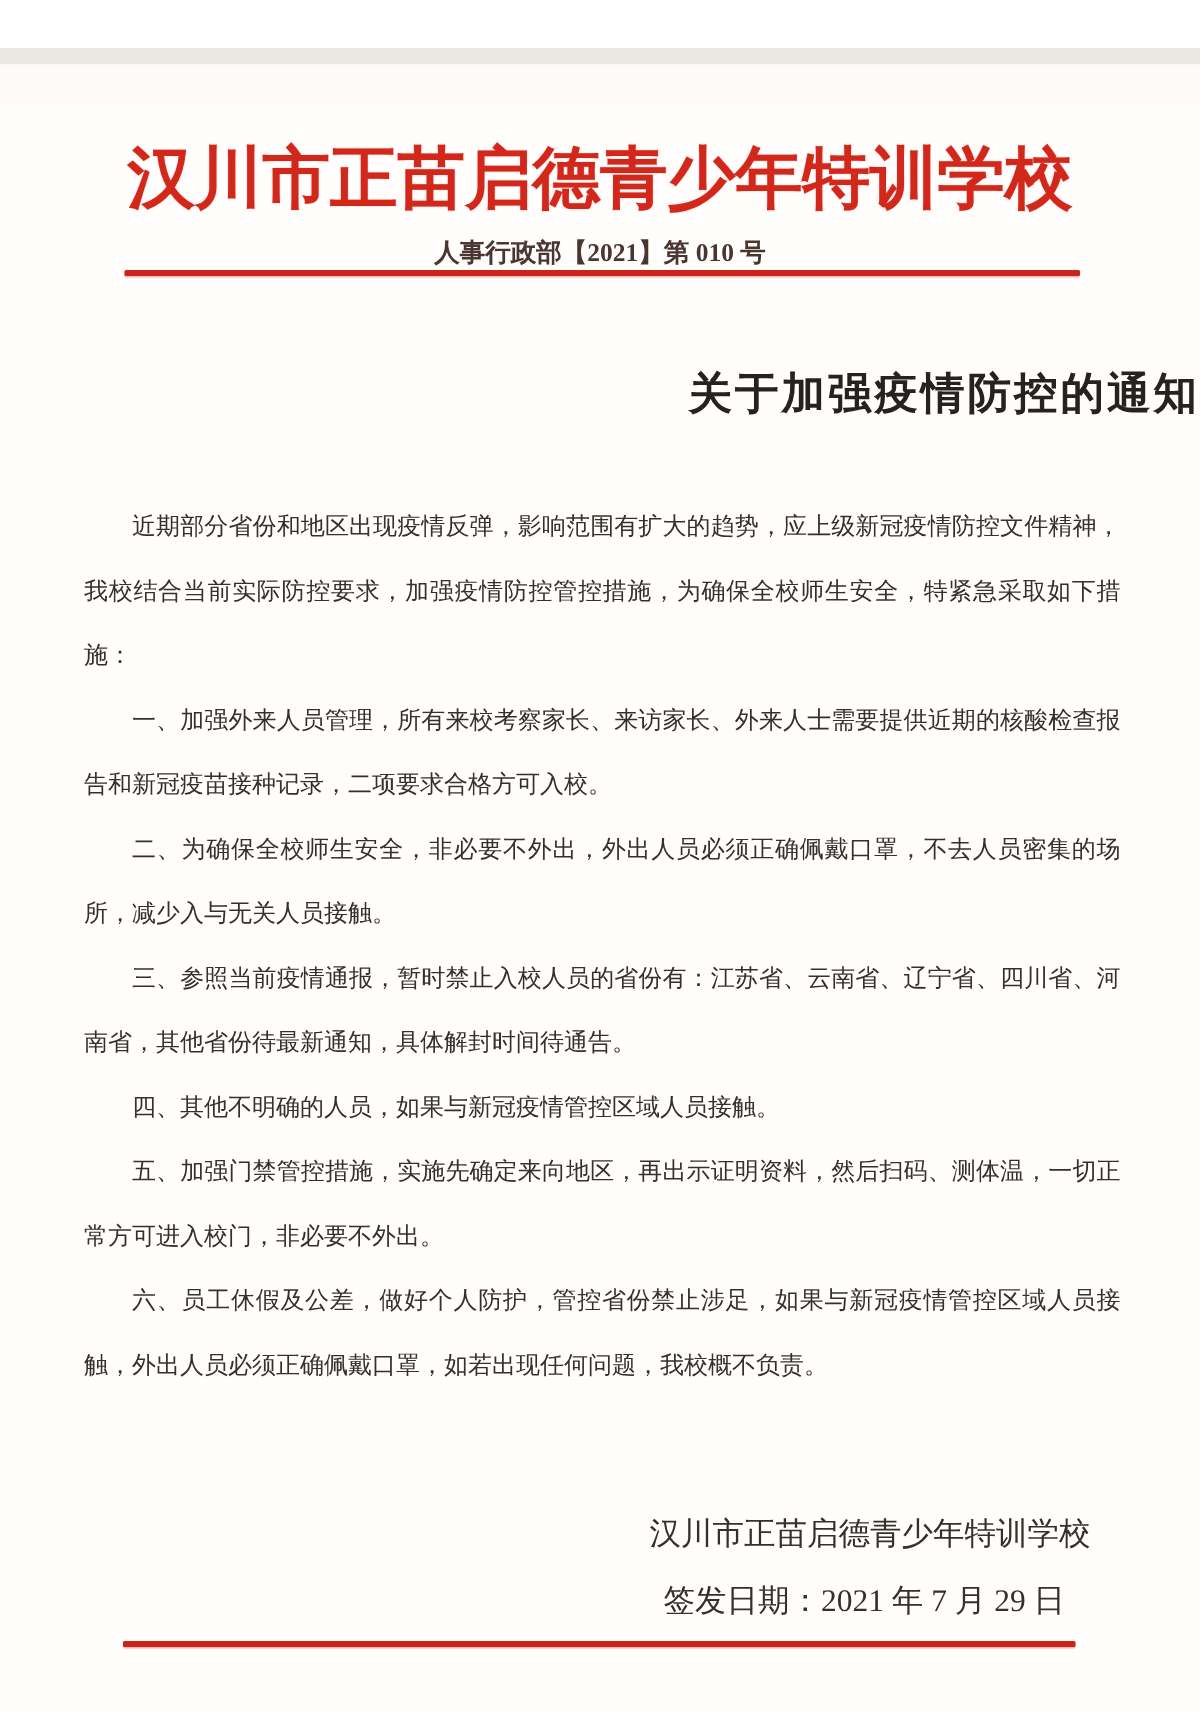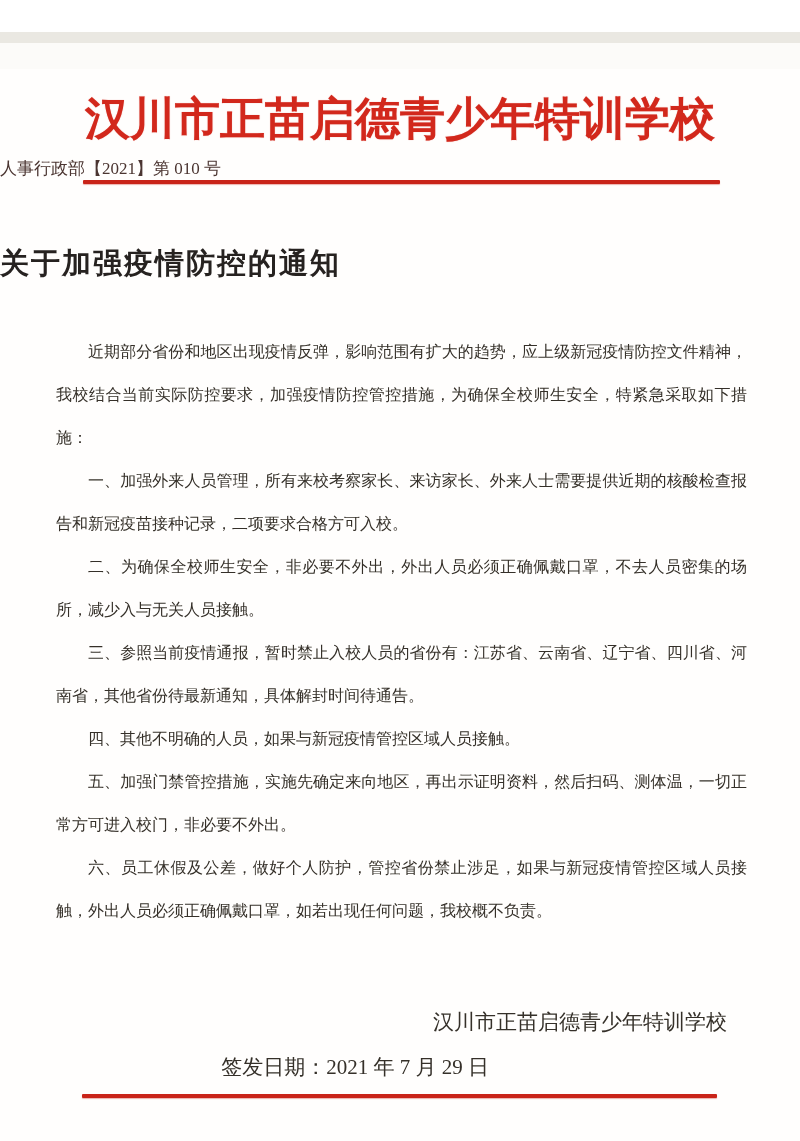--- a/index.html
+++ b/index.html
@@ -31,37 +31,38 @@
     font-family: "Liberation Sans", "DejaVu Sans", sans-serif;
     font-weight: bold;
     font-size: 45px;
     line-height: 62px;
     color: #d2281c;
     letter-spacing: 0px;
     text-shadow: 0 0 1px rgba(210, 40, 28, 0.45);
   }
   .doc-number {
     position: absolute; top: 125px; left: 0; width: 800px;
-    font-weight: normal;
+    text-align: center;
+    font-weight: bold;
     font-size: 17px;
     line-height: 24px;
     color: #4b3531;
   }
   .red-rule {
     position: absolute;
     height: 4px;
     background: #c92419;
     box-shadow: 0 1px 1px rgba(201, 36, 25, 0.35);
     border-radius: 1px;
   }
   .red-rule.top { left: 83px; top: 148px; width: 637px; }
   .red-rule.bottom { left: 82px; top: 1062px; width: 635px; }
   .doc-title {
     position: absolute; top: 211px; left: 0; width: 800px;
-    text-align: left;
+    text-align: right;
     font-weight: bold;
     font-size: 29px;
     line-height: 40px;
     color: #262220;
     letter-spacing: 2px;
   }
   .doc-body {
     position: absolute; top: 298px; left: 56px; width: 691px;
     font-size: 16px;
     line-height: 43px;
@@ -72,21 +73,21 @@
     text-indent: 2em;
     margin: 0;
   }
   .signature-block {
     position: absolute; top: 968px; left: 0; width: 727px;
     text-align: right;
     font-size: 21px;
     line-height: 45px;
     color: #353029;
   }
-  .sig-date { padding-right: 17px; text-align: center; }
+  .sig-date { padding-right: 17px; }
 </style>
 </head>
 <body>
 
 <div class="photo">
 
   <div class="edge-strip-top"></div>
   <div class="edge-strip-top2"></div>
 
   <div class="school-name">汉川市正苗启德青少年特训学校</div>

